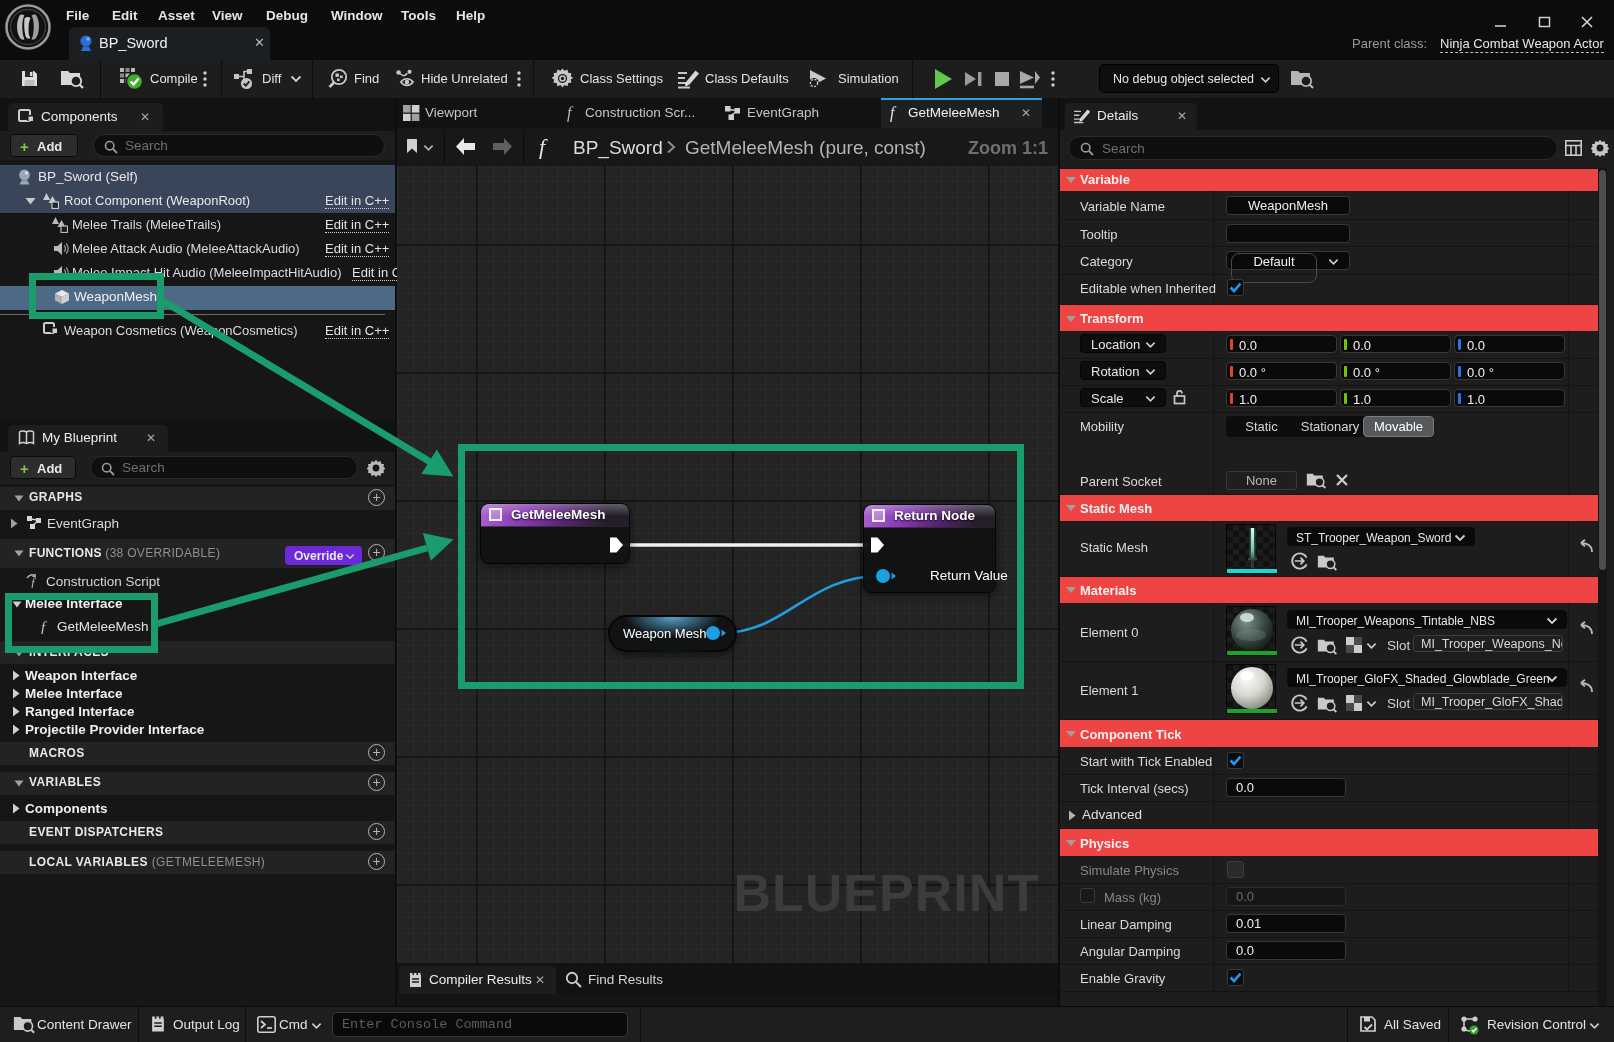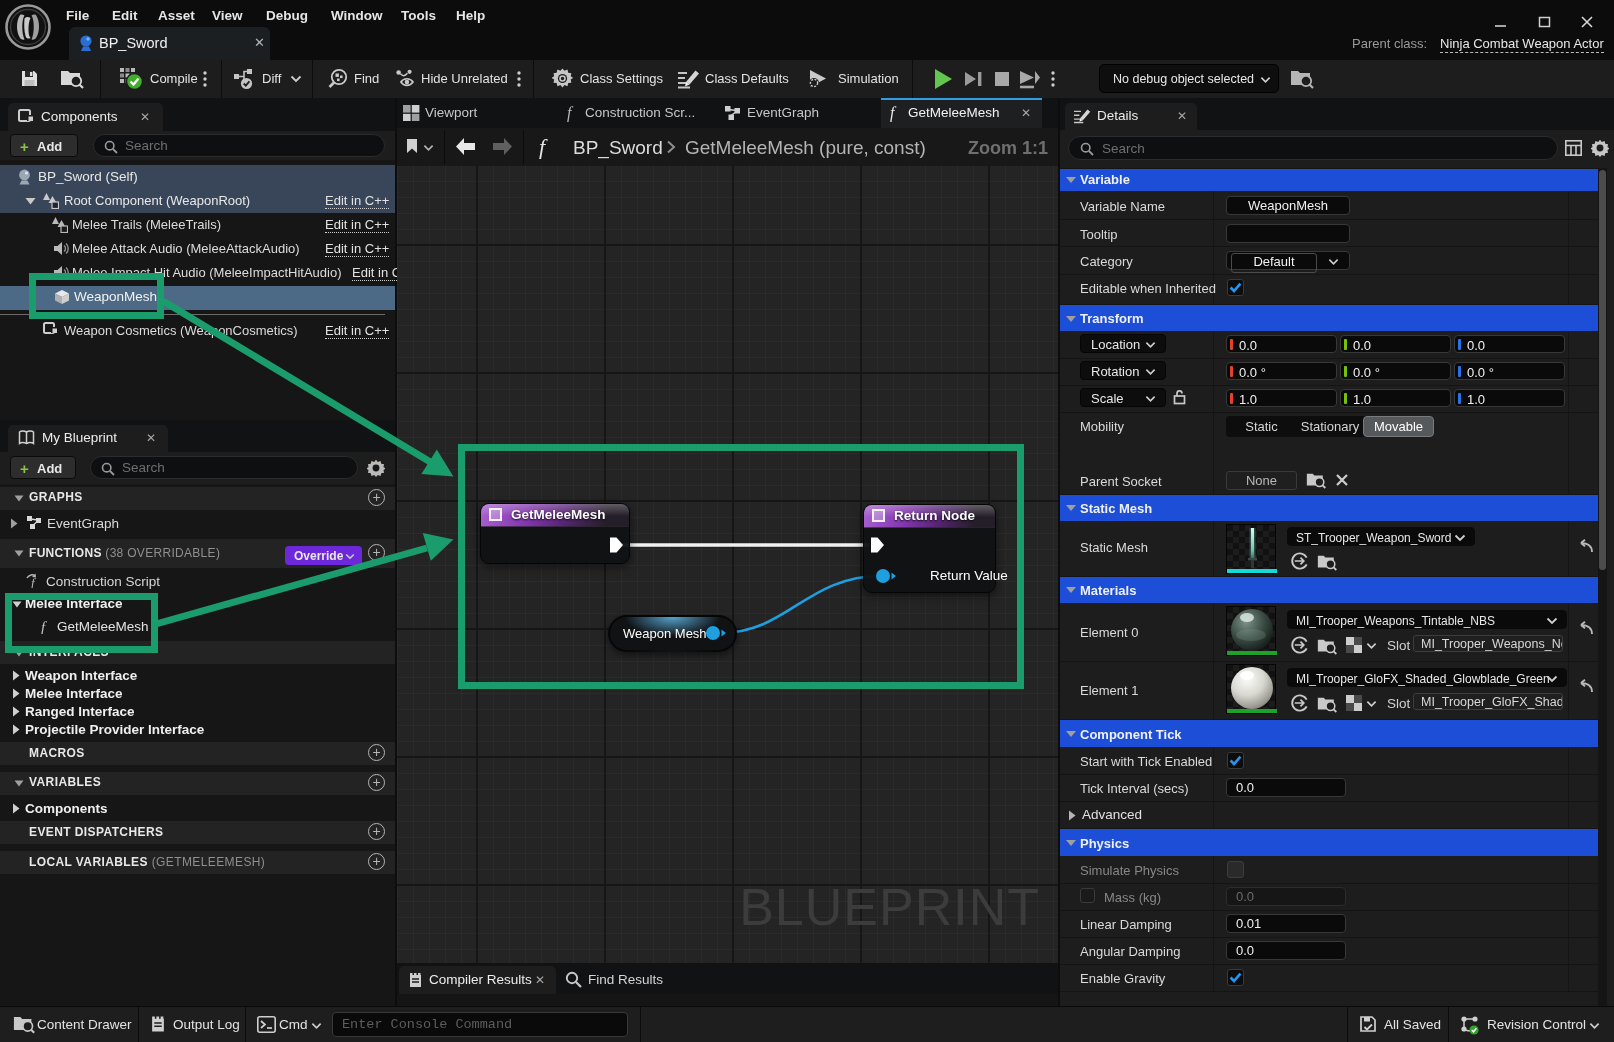--- a/index.html
+++ b/index.html
@@ -61,21 +61,21 @@
   .nicon { position:absolute; left:8px; top:4px; width:13px; height:13px;
     border:2px solid #f2f2f2; background:rgba(255,255,255,0.28); }
   .ntitle { position:absolute; left:30px; top:3px; font-size:13.5px; font-weight:bold; color:#fff;
     text-shadow:0 1px 2px rgba(0,0,0,0.9); white-space:nowrap; }
   .capsule { background-image:radial-gradient(ellipse 55% 85% at 50% 0%, rgba(90,170,215,0.95), rgba(90,170,215,0) 70%),
       linear-gradient(#101214,#101214);
     border:2px solid rgba(5,5,5,0.9); border-radius:19px; box-shadow:0 3px 7px rgba(0,0,0,0.5); }
 
   
   #rightcol { left:1060px; top:98px; width:554px; height:908px; background:#1d1d1d; }
-  .dhdr { position:absolute; left:0; width:538px; background:#1d4ed8; border-top:1px solid #151515; }
+  .dhdr { position:absolute; left:0; width:538px; background:#ef4444; border-top:1px solid #151515; }
   .dhdr b { position:absolute; top:3px; font-size:13px; color:#f0f0f0; }
   .dhdr i { position:absolute; left:6px; top:8px; width:0; height:0;
      border-left:5px solid transparent; border-right:5px solid transparent; border-top:6px solid #9f9f9f; }
   .dsep { position:absolute; left:0; width:538px; height:1px; background:#141414; }
   .dlab { position:absolute; left:20px; font-size:13px; color:#dadada; white-space:nowrap; }
   .din { height:19px; background:#0a0a0a; border:1px solid #383838; border-radius:4px;
      font-size:13px; color:#f0f0f0; line-height:18px; padding-left:9px; }
   .din[style*="text-align:center"] { padding-left:0; }
   .chk { width:17px; height:17px; background:#0c0c0c; border:1px solid #3a3a3a; border-radius:3px; }
   .combo { height:19px; background:#0d0d0d; border:1px solid #050505; border-radius:4px; }
@@ -515,21 +515,21 @@
     <div class="sep-v abs" style="left:126px;top:32px;height:34px"></div>
     <div class="abs" style="left:142px;top:36px;font-family:'Liberation Serif';font-style:italic;font-size:22px;color:#e8e8e8">f</div>
     <div class="abs" style="left:176px;top:39px;font-size:19px;color:#dcdcdc">BP_Sword</div>
     <svg class="abs" style="left:269px;top:42px" width="10" height="14" viewBox="0 0 10 14">
         <path d="M2 1.5 L8 7 L2 12.5" stroke="#8f8f8f" stroke-width="2" fill="none"></path>
       </svg>
     <div class="abs" style="left:288px;top:39px;font-size:19px;color:#b4b4b4">GetMeleeMesh (pure, const)</div>
     <div class="abs" style="left:571px;top:40px;font-size:18px;font-weight:bold;color:#6f6f6f">Zoom 1:1</div>
 
     <div id="graph" class="abs">
-      <div class="abs" style="right:18px;bottom:26px;font-size:52px;font-weight:normal;color:#3c3c3c;letter-spacing:1px">BLUEPRINT</div>
+      <div class="abs" style="right:18px;bottom:40px;font-size:52px;font-weight:bold;color:#3c3c3c;letter-spacing:1px">BLUEPRINT</div>
       <svg class="abs" style="left:0;top:0;width:661px;height:797px">
         <path d="M225 379 H472" stroke="#f2f2f2" stroke-width="3.4" fill="none"></path>
         <path d="M324 467 C 390 467, 410 410, 484 410" stroke="#1e9fe0" stroke-width="2.6" fill="none"></path>
       </svg>
 
       <div class="node abs" style="left:83px;top:337px;width:150px;height:61px">
         <div class="nhdr">
             <span class="nicon"></span>
             <span class="ntitle">GetMeleeMesh</span>
           </div>
@@ -648,21 +648,21 @@
       <div class="dsep" style="top:769px"></div>
         <div class="dsep" style="top:796px"></div>
       <div class="dsep" style="top:823px"></div>
 
       <div class="dlab" style="top:31px">Variable Name</div>
       <div class="din abs" style="left:166px;top:28px;width:124px;text-align:center">WeaponMesh</div>
       <div class="dlab" style="top:59px">Tooltip</div>
       <div class="din abs" style="left:166px;top:56px;width:124px"></div>
       <div class="dlab" style="top:86px">Category</div>
       <div class="din abs" style="left:166px;top:83px;width:124px"></div>
-      <div class="abs" style="left:171px;top:85px;width:86px;height:20px;border:1px solid #4a4a4a;border-radius:3px;font-size:13px;color:#f0f0f0;text-align:center;line-height:15px">Default</div>
+      <div class="abs" style="left:171px;top:85px;width:86px;height:30px;border:1px solid #4a4a4a;border-radius:8px;font-size:13px;color:#f0f0f0;text-align:center;line-height:15px">Default</div>
       <svg class="abs" style="left:268px;top:90px" width="11" height="8" viewBox="0 0 12 8">
           <path d="M1.5 1.5 L6 6 L10.5 1.5" stroke="#cfcfcf" stroke-width="1.8" fill="none"></path>
         </svg>
       <div class="dlab" style="top:113px">Editable when Inherited</div>
       <div class="chk abs" style="left:167px;top:111px">
           <svg width="15" height="15" viewBox="0 0 15 15">
             <path d="M2.6 7.5 L6 11 L12.4 3.6" stroke="#2196f3" stroke-width="2.6" fill="none"></path>
           </svg>
         </div>
 

